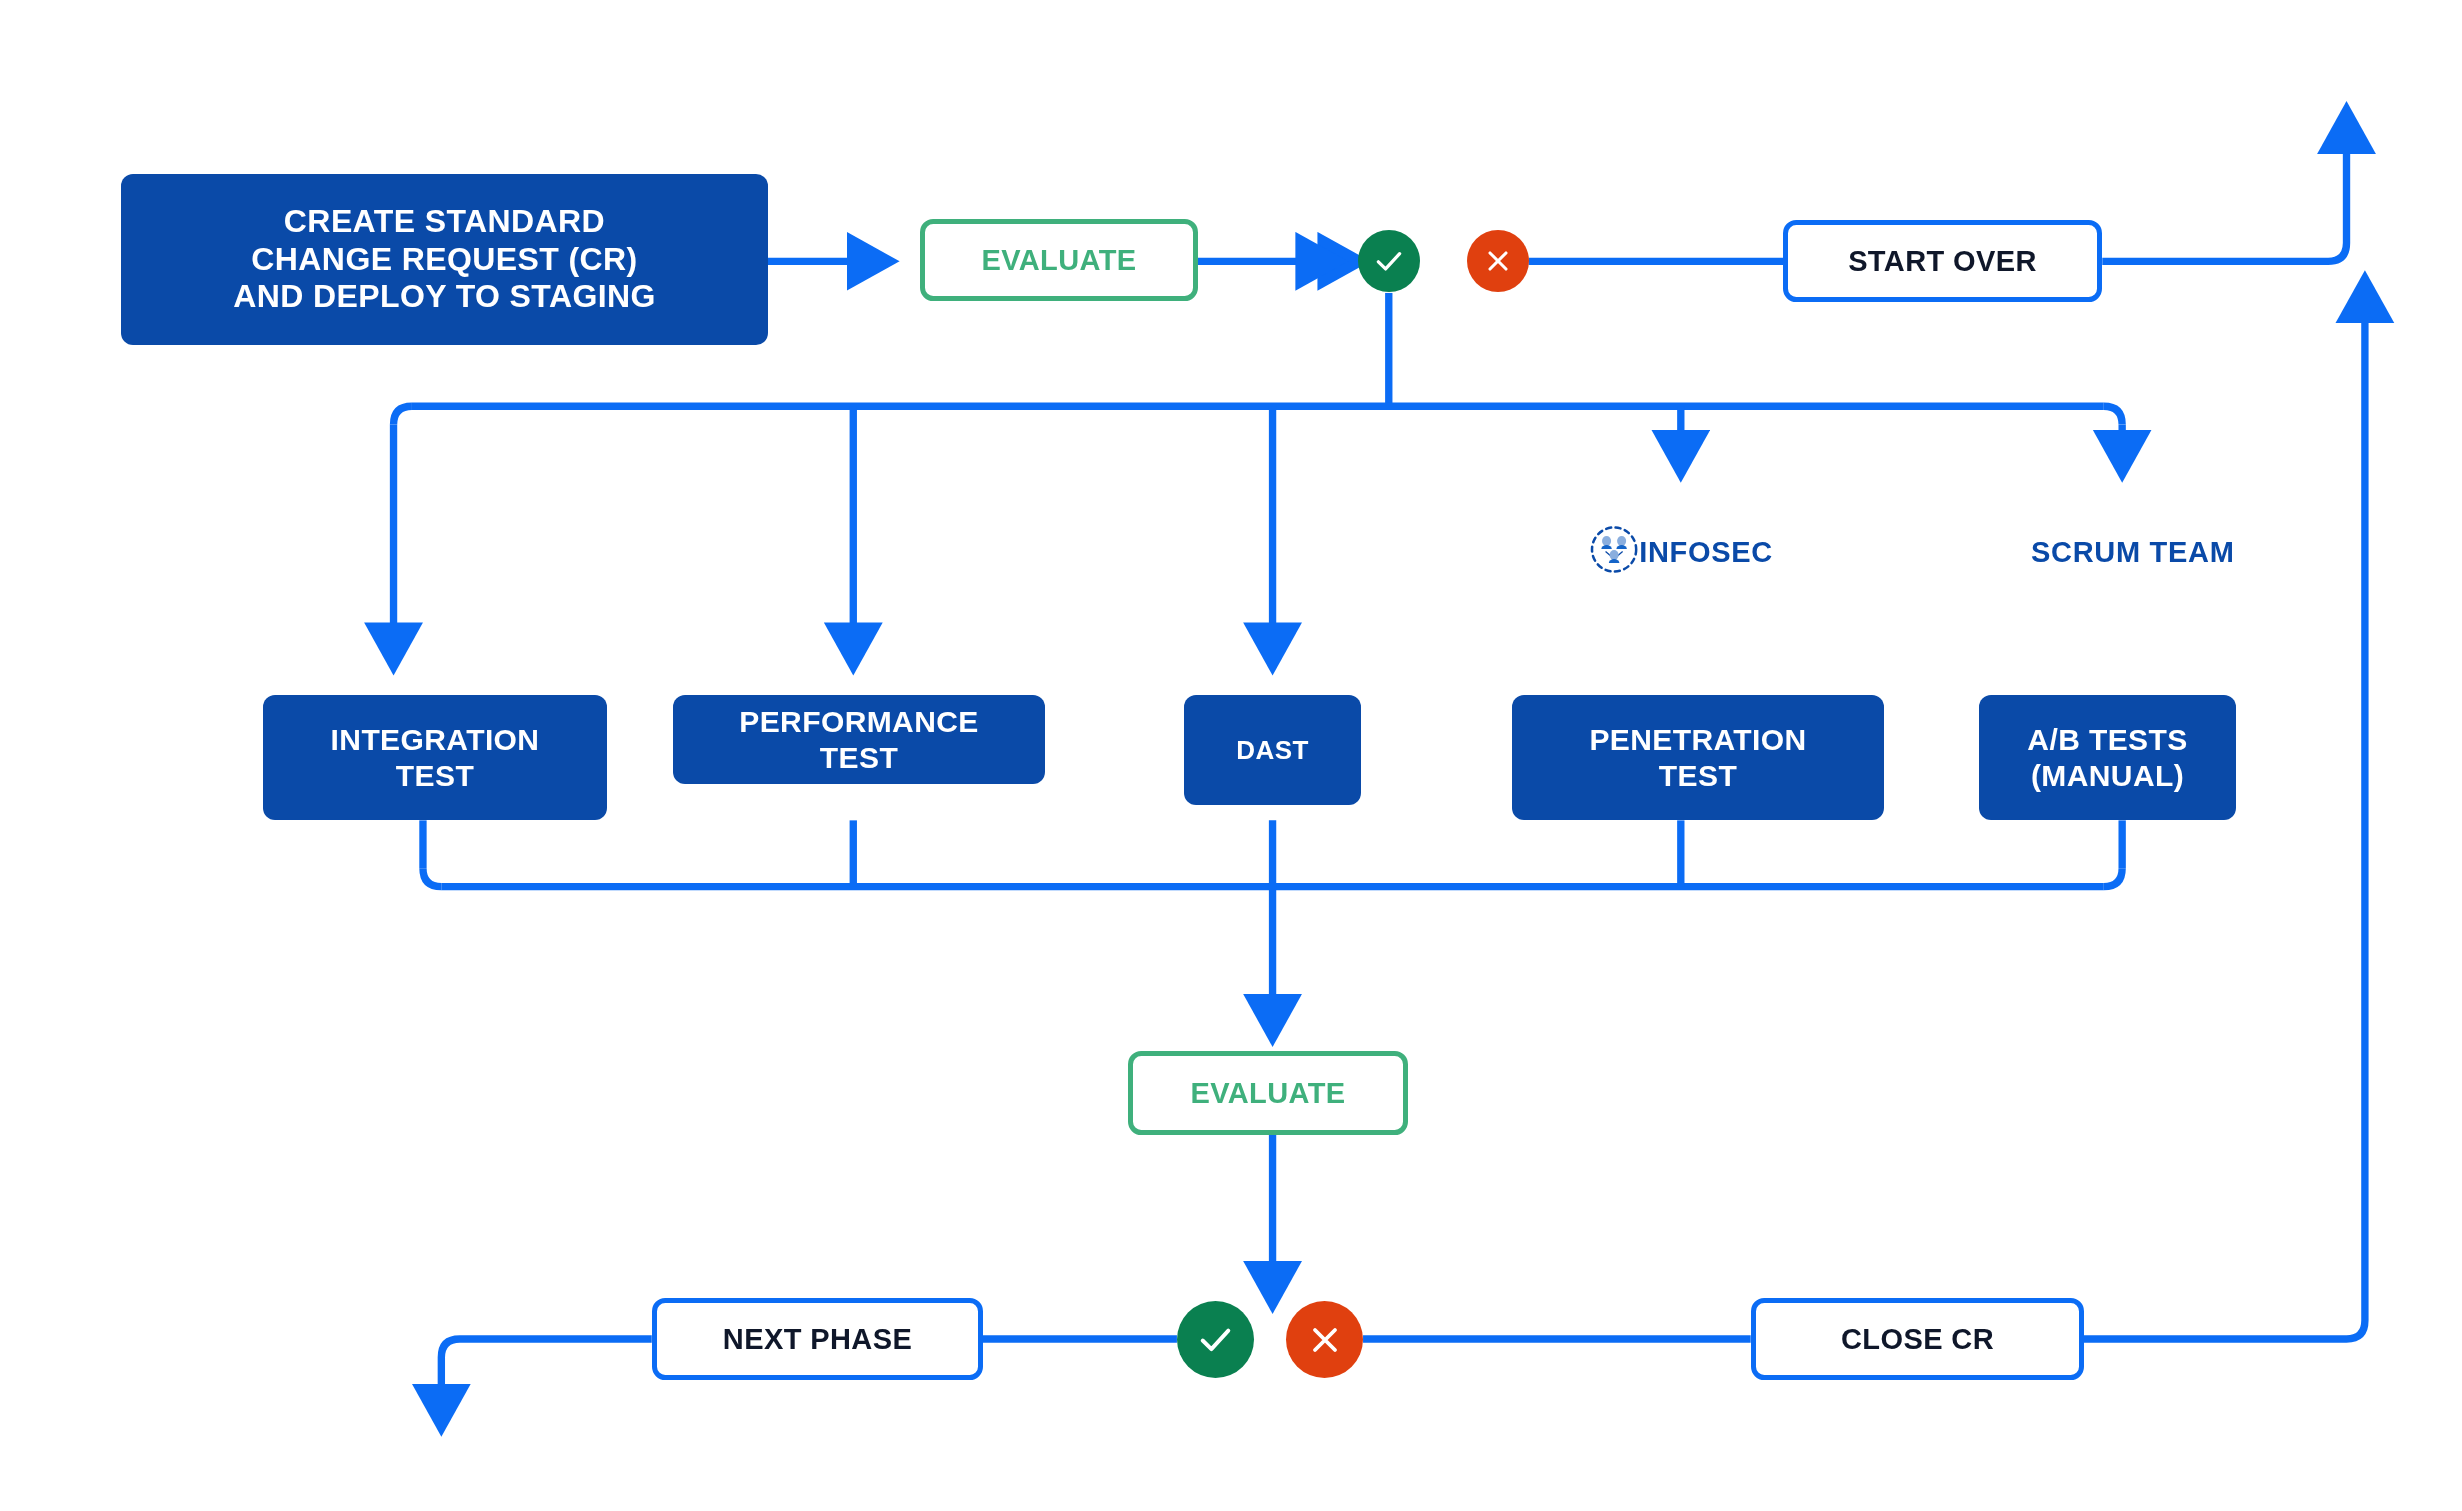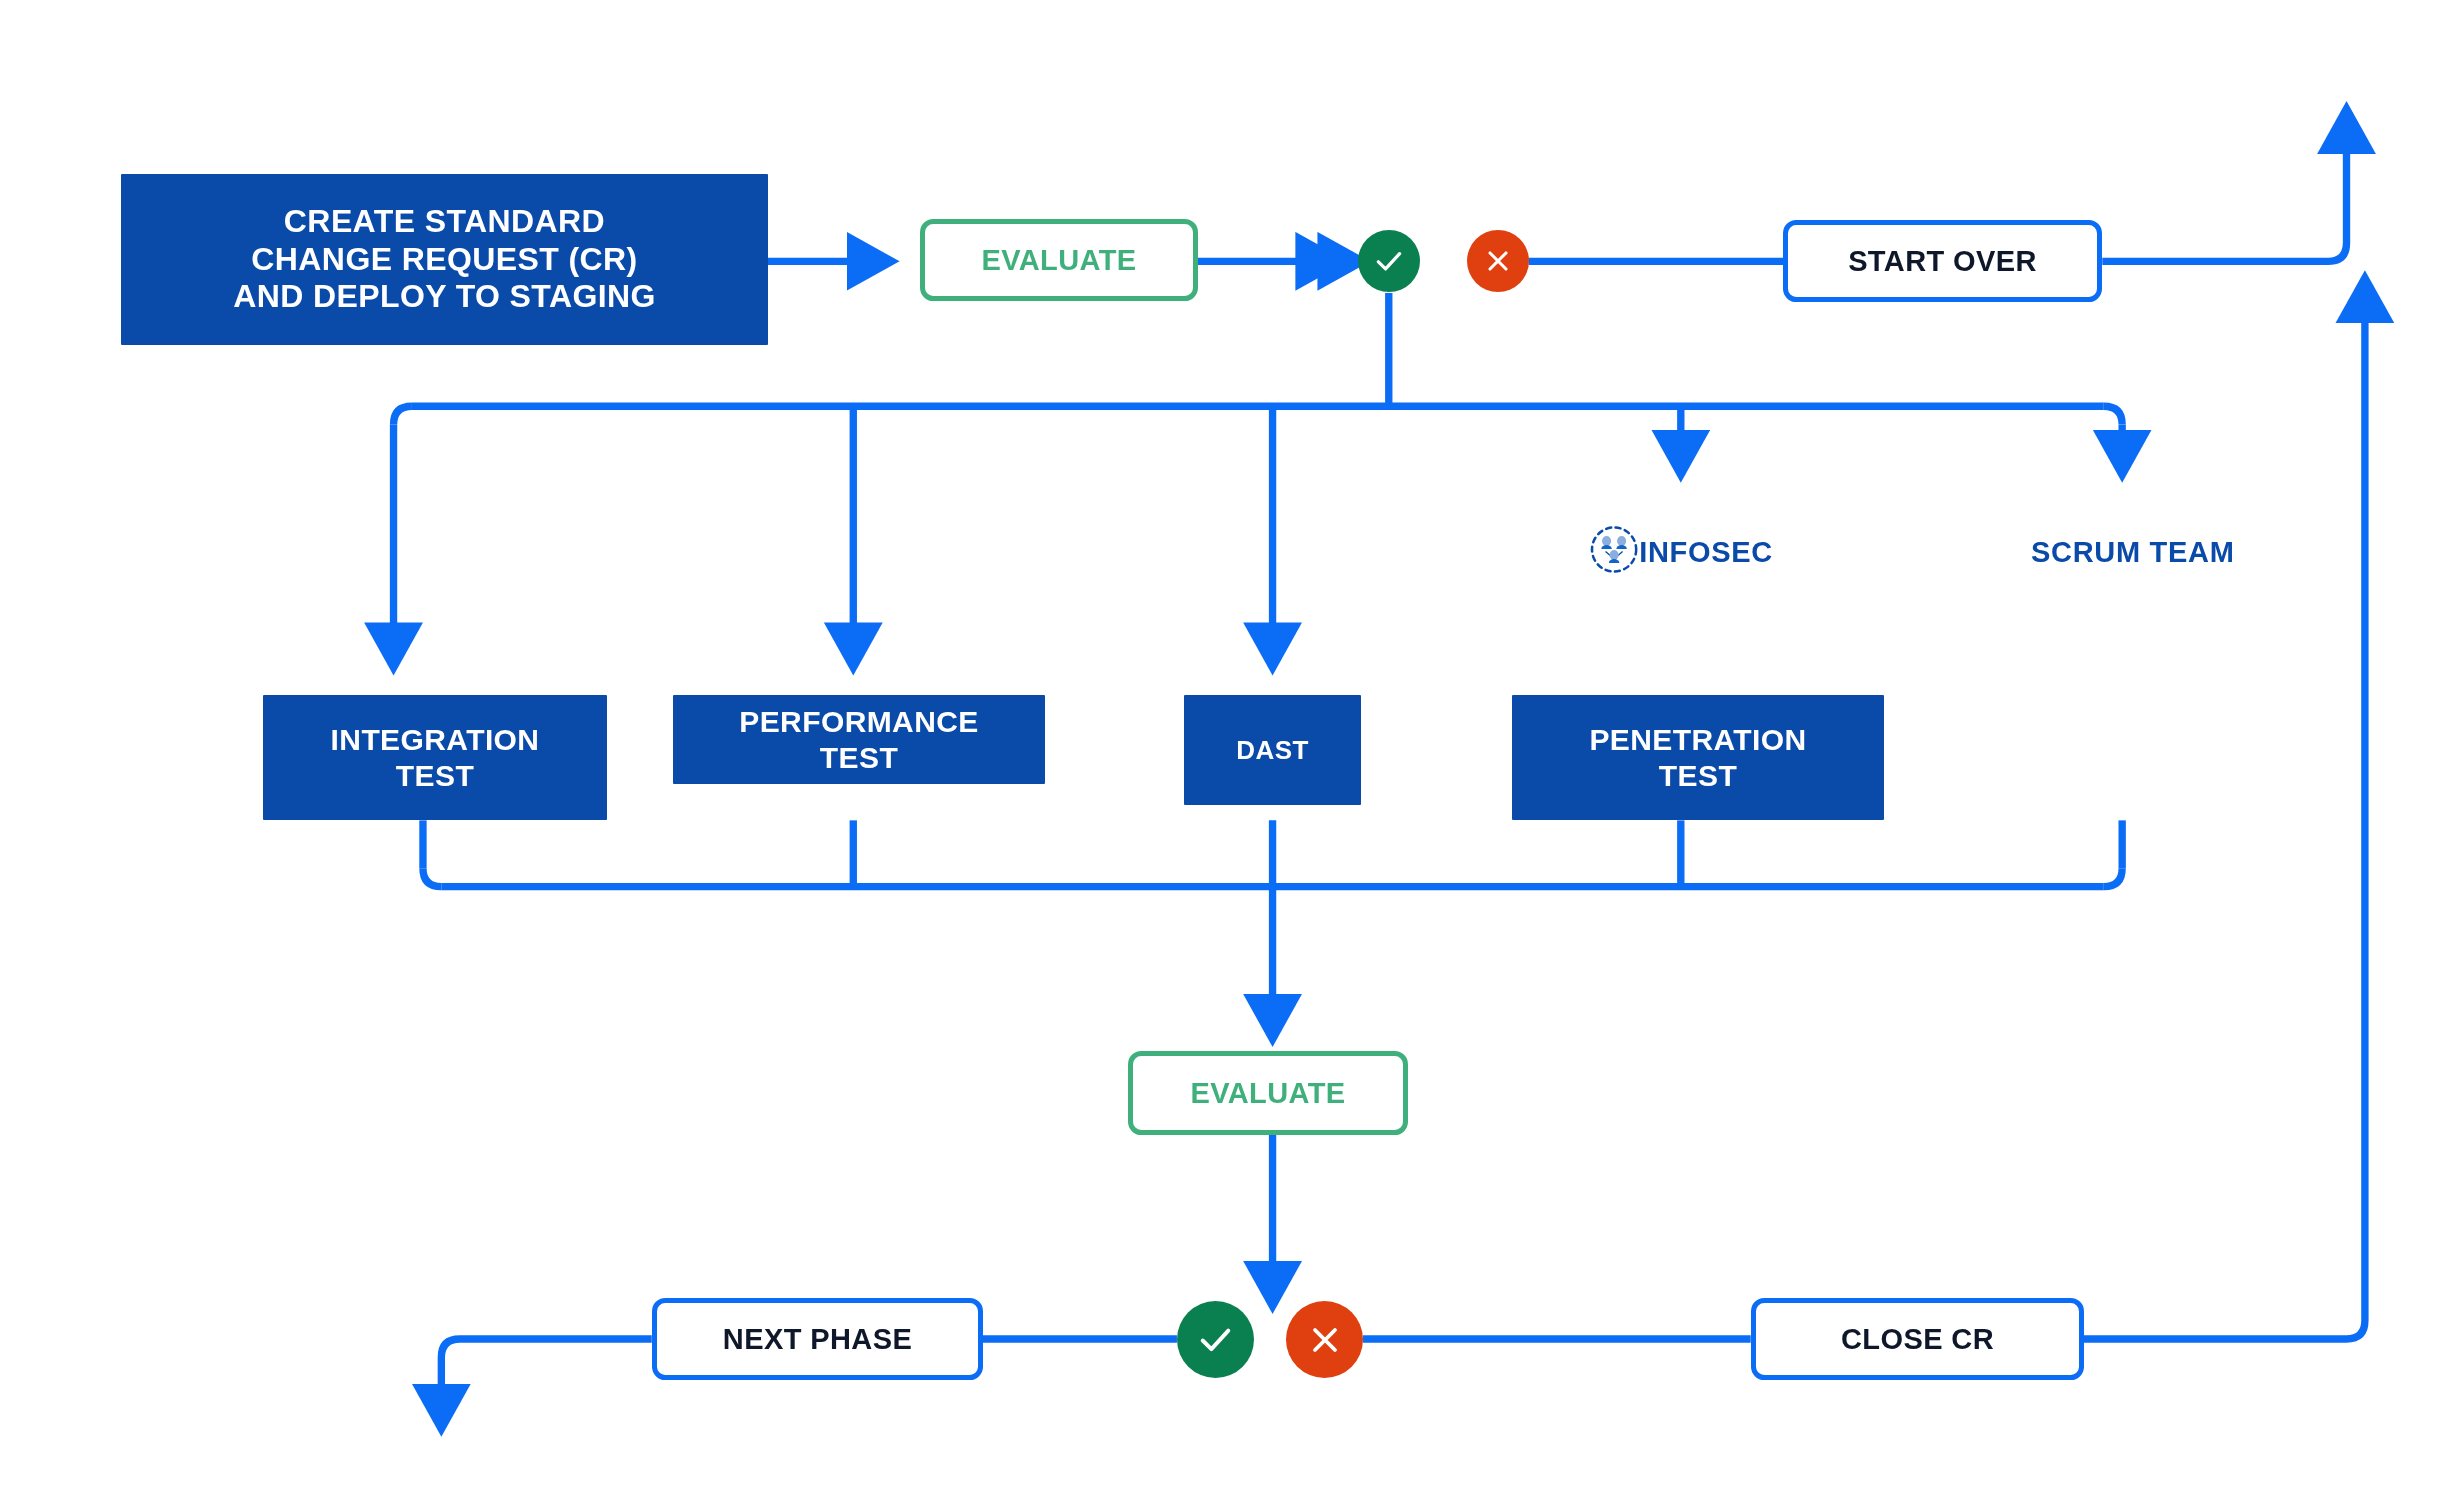--- a/index.html
+++ b/index.html
@@ -9,21 +9,21 @@
     background:#ffffff;
     font-family:"Liberation Sans", sans-serif;
     overflow:hidden;
   }
   #wires{position:absolute;left:0;top:0;width:2462px;height:1512px;}
   .node{position:absolute;box-sizing:border-box;display:flex;align-items:center;justify-content:center;text-align:center;}
 
   .solid-box{
     background:#0a4aa8;
     color:#ffffff;
-    border-radius:1px;
+    border-radius:12px;
     font-weight:bold;
     letter-spacing:0.4px;
     line-height:1.18;
     padding:7.4px 11.8px;
   }
   .outline-blue{
     background:#ffffff;
     border:5.1px solid #0b6cf5;
     border-radius:13.2px;
     color:#0f172a;
@@ -185,20 +185,24 @@
 
   <div class="node solid-box" style="left:1184px;top:695px;width:177px;height:110px;font-size:26px;">
     <span style="white-space:pre-line;">DAST</span>
   </div>
 
   <div class="node solid-box" style="left:1512px;top:695px;width:372px;height:125px;font-size:30px;">
     <span style="white-space:pre-line;">PENETRATION
 TEST</span>
   </div>
 
+  <div class="node solid-box" style="left:1979px;top:695px;width:257px;height:125px;font-size:30px;">
+    <span style="white-space:pre-line;">A/B TESTS
+(MANUAL)</span>
+  </div>
 
   <div class="node outline-green" style="left:1128px;top:1051px;width:280px;height:84px;font-size:29px;">
     <span>EVALUATE</span>
   </div>
 
   <div class="status-circle c-green" style="left:1177px;top:1301px;width:77px;height:77px;">
     <svg width="41" height="41" viewBox="0 0 24 24">
       <path d="M4.5 12.6 L9.6 17.6 L19.5 6.8" fill="none" stroke="#ffffff" stroke-width="2.3" stroke-linecap="round" stroke-linejoin="round"></path>
     </svg>
   </div>

